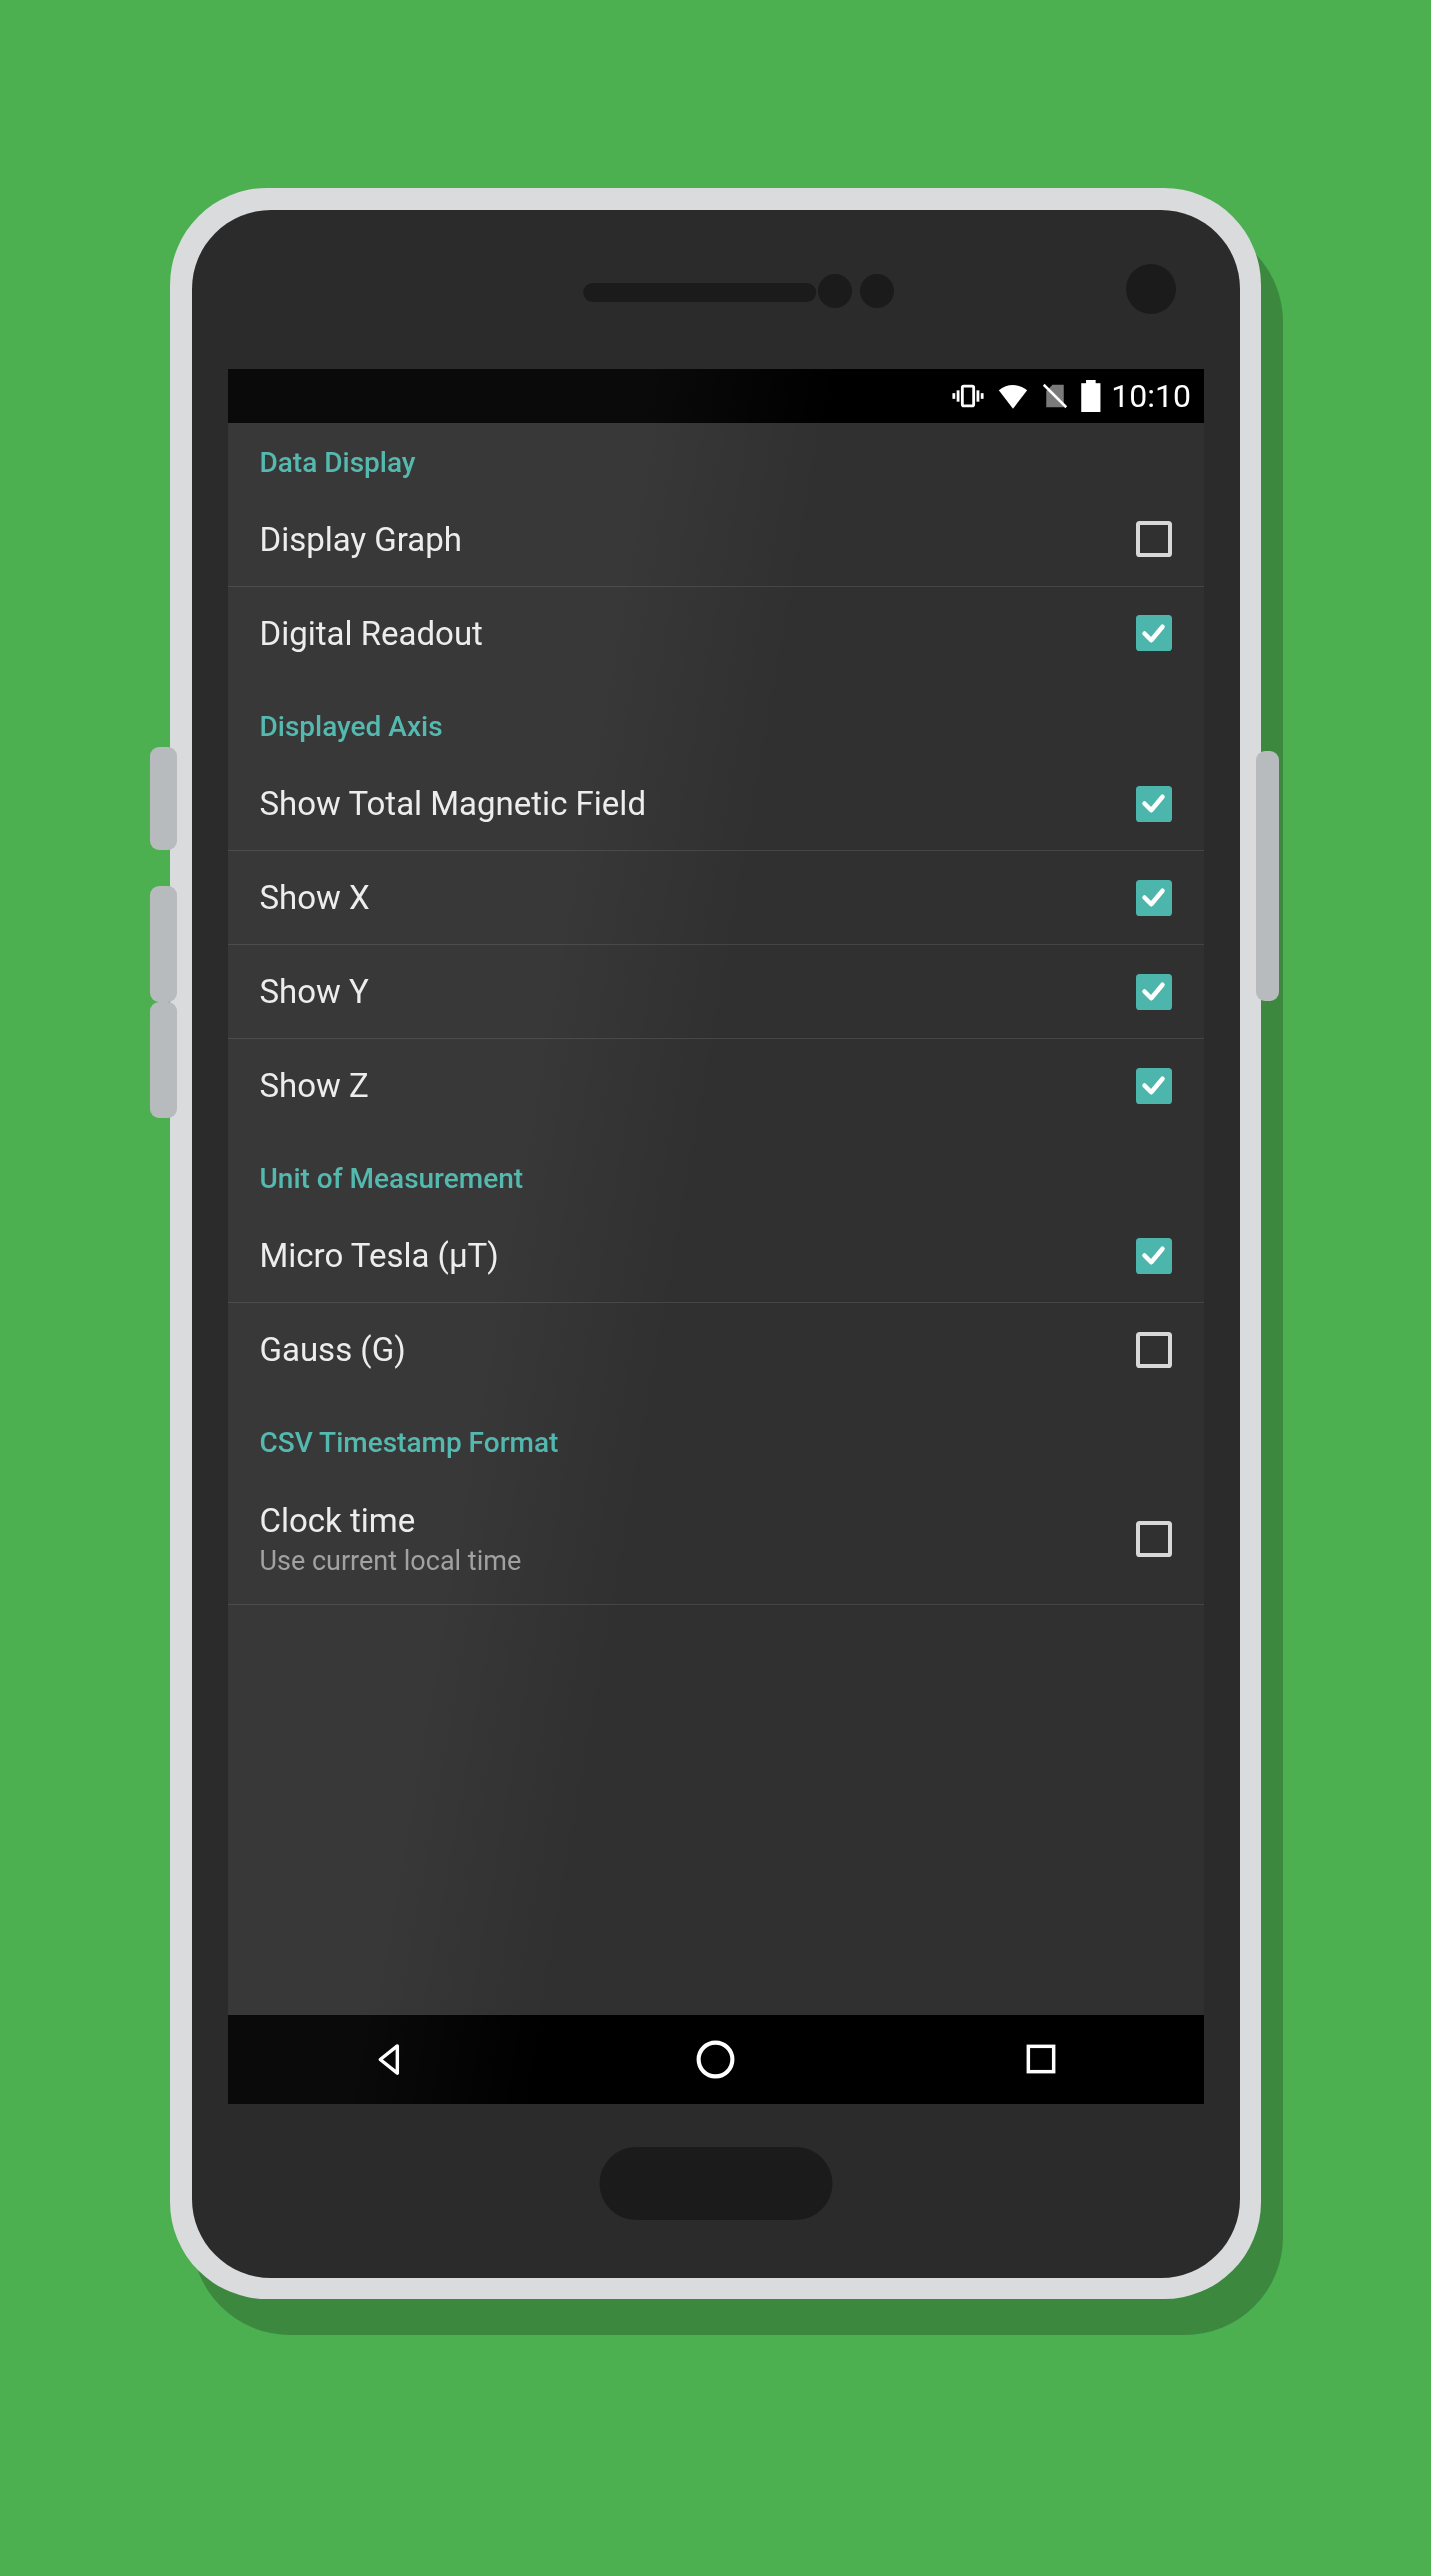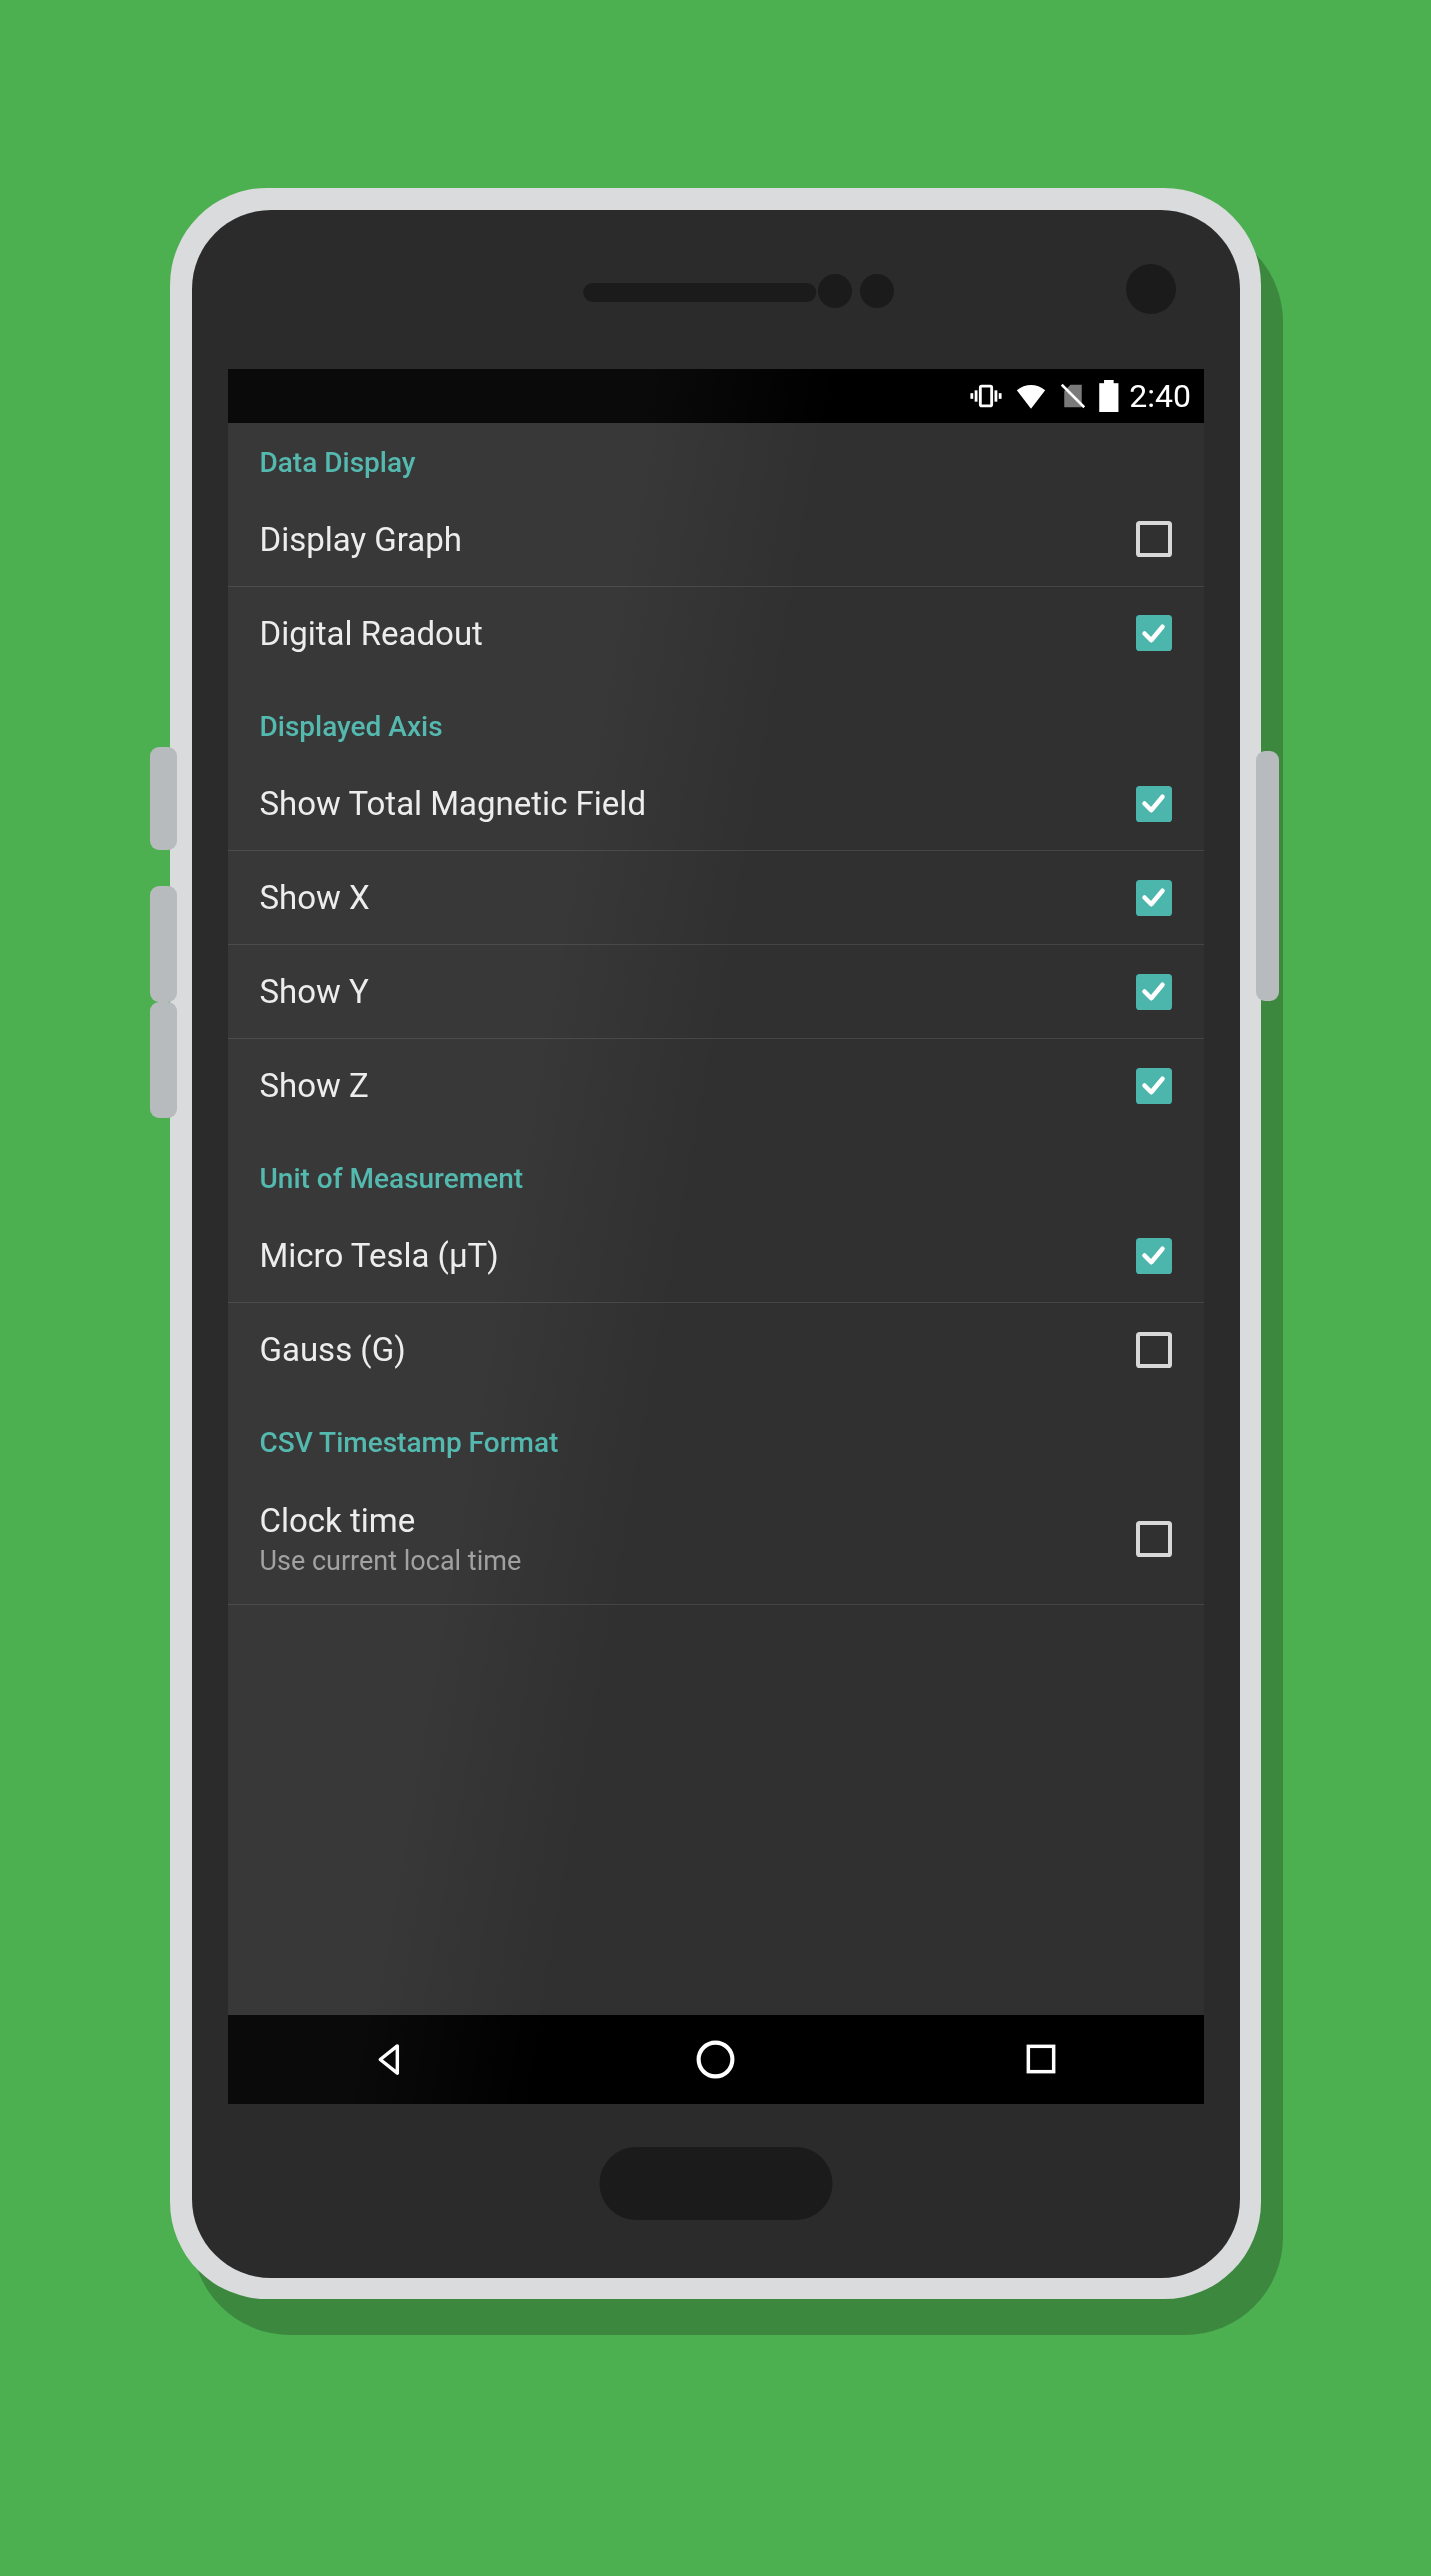--- a/index.html
+++ b/index.html
@@ -185,21 +185,21 @@
             <path fill="#7A7A7A" d="M19 3 L19 21 L5 21 L5 8 L10 3 Z"></path>
             <line x1="3" y1="3" x2="21" y2="21" stroke="#fff" stroke-width="2"></line>
           </svg>
         </span>
         <span class="status-icon">
           <svg width="19.7" height="32" viewBox="0 0 12 20">
               <rect x="0" y="2" width="12" height="18" fill="#fff"></rect>
               <rect x="3" y="0" width="6" height="3" fill="#fff"></rect>
             </svg>
         </span>
-        <span>2:40</span>
+        <span>10:10</span>
       </div>
 
       <div class="content">
 
         <div class="section-header first">Data Display</div>
         <div class="row">
           <div class="row-text">
               <span class="row-title">Display Graph</span>
             </div>
           <div class="checkbox unchecked"></div>

